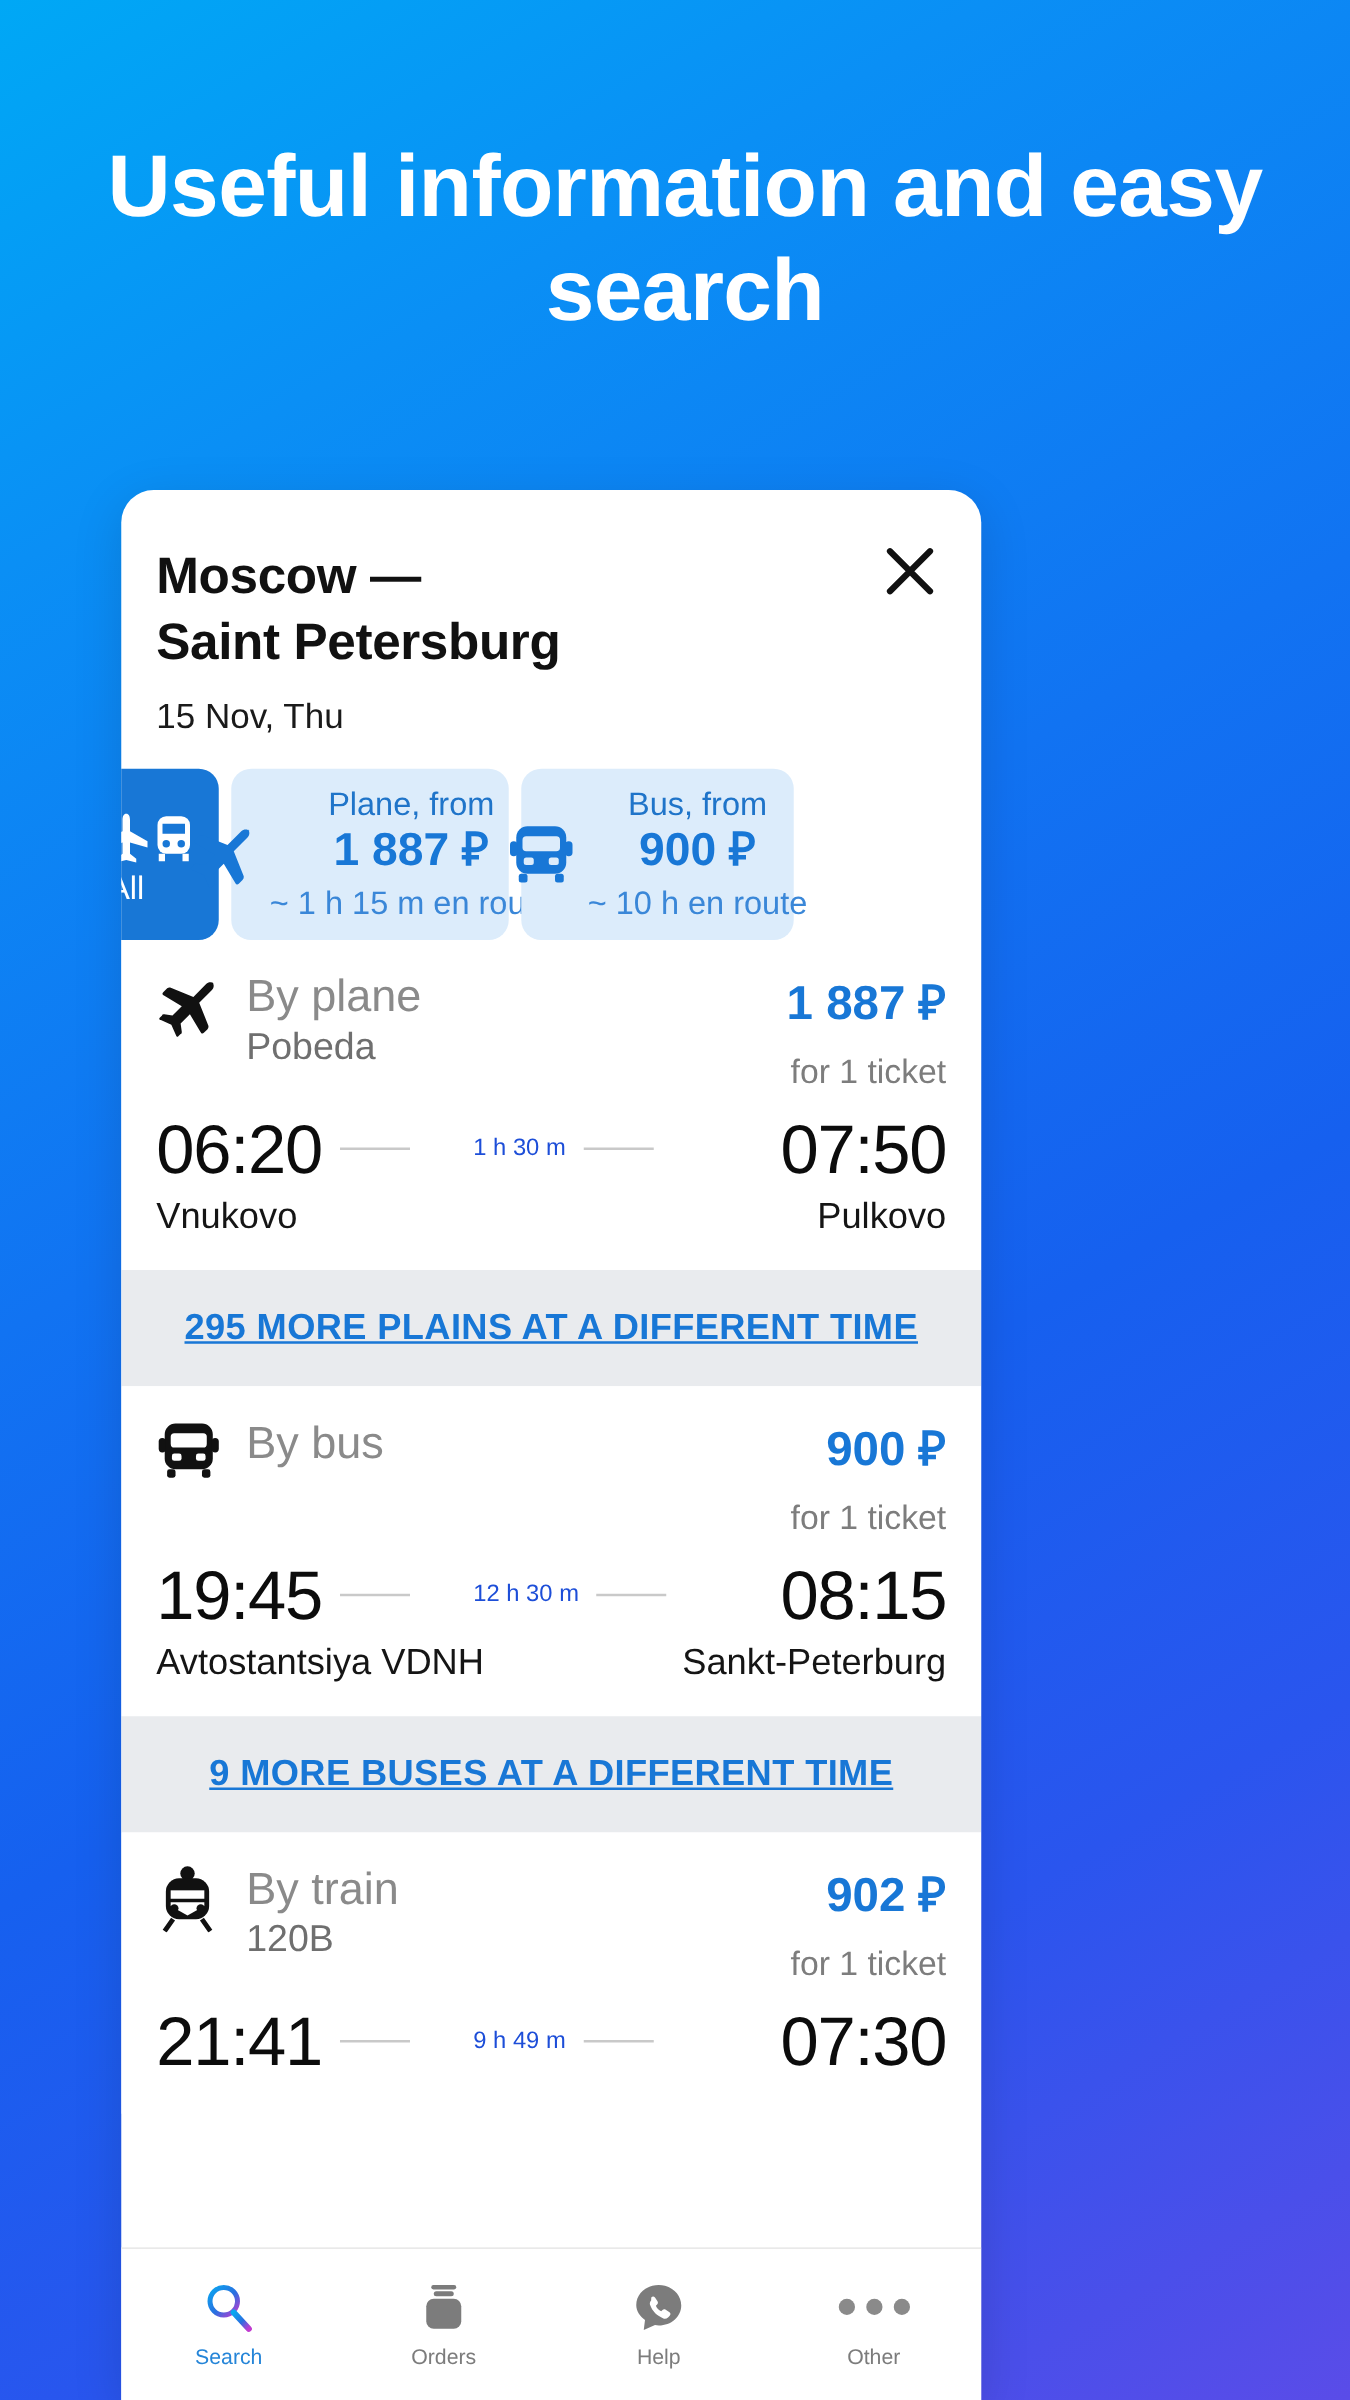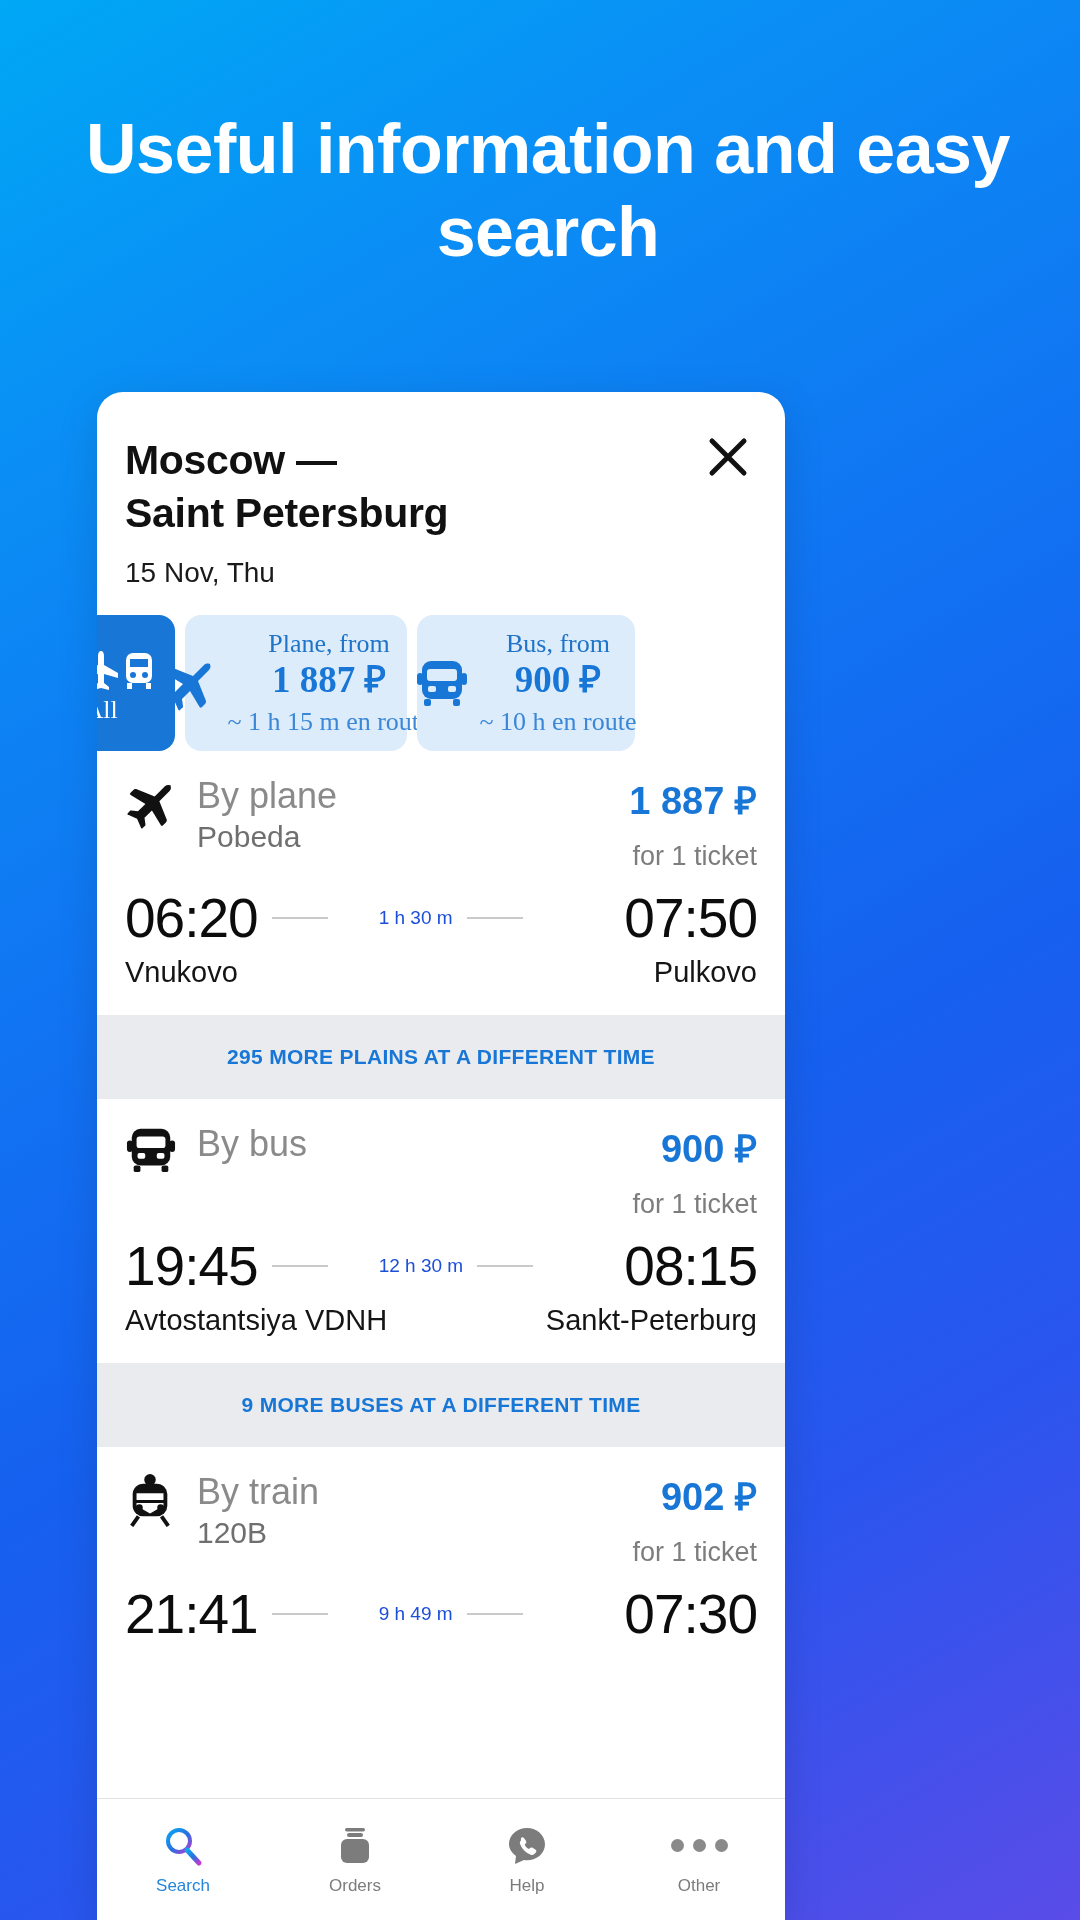--- a/index.html
+++ b/index.html
@@ -79,21 +79,20 @@
   }
   .tab {
     border-radius: 16px;
     background: #dcecfb;
     display: flex;
     align-items: center;
     justify-content: center;
     gap: 10px;
     padding: 14px 12px;
     flex: none;
-    font-family: Liberation Serif, serif;
   }
   .tab.all {
     background: #1877d6;
     flex-direction: column;
     gap: 4px;
     width: 148px;
     padding: 18px 0 14px 0;
     border-radius: 16px;
   }
   .tab.all .all-label {
@@ -153,23 +152,24 @@
     display: flex; justify-content: space-between;
     margin-top: 6px;
   }
   .place { font-size: 29px; color: #151515; }
 
   .more-bar {
     background: #e9ebee;
     text-align: center;
     padding: 30px 0;
     color: #1877d6;
-    font-size: 21px;
+    font-size: 29px;
     font-weight: 700;
     letter-spacing: 0.3px;
+    text-decoration: underline;
   }
 
   
   .bottom-nav {
     position: absolute;
     bottom: 0; left: 0; right: 0;
     height: 122px;
     background: #ffffff;
     border-top: 1px solid #e2e2e2;
     display: flex;

